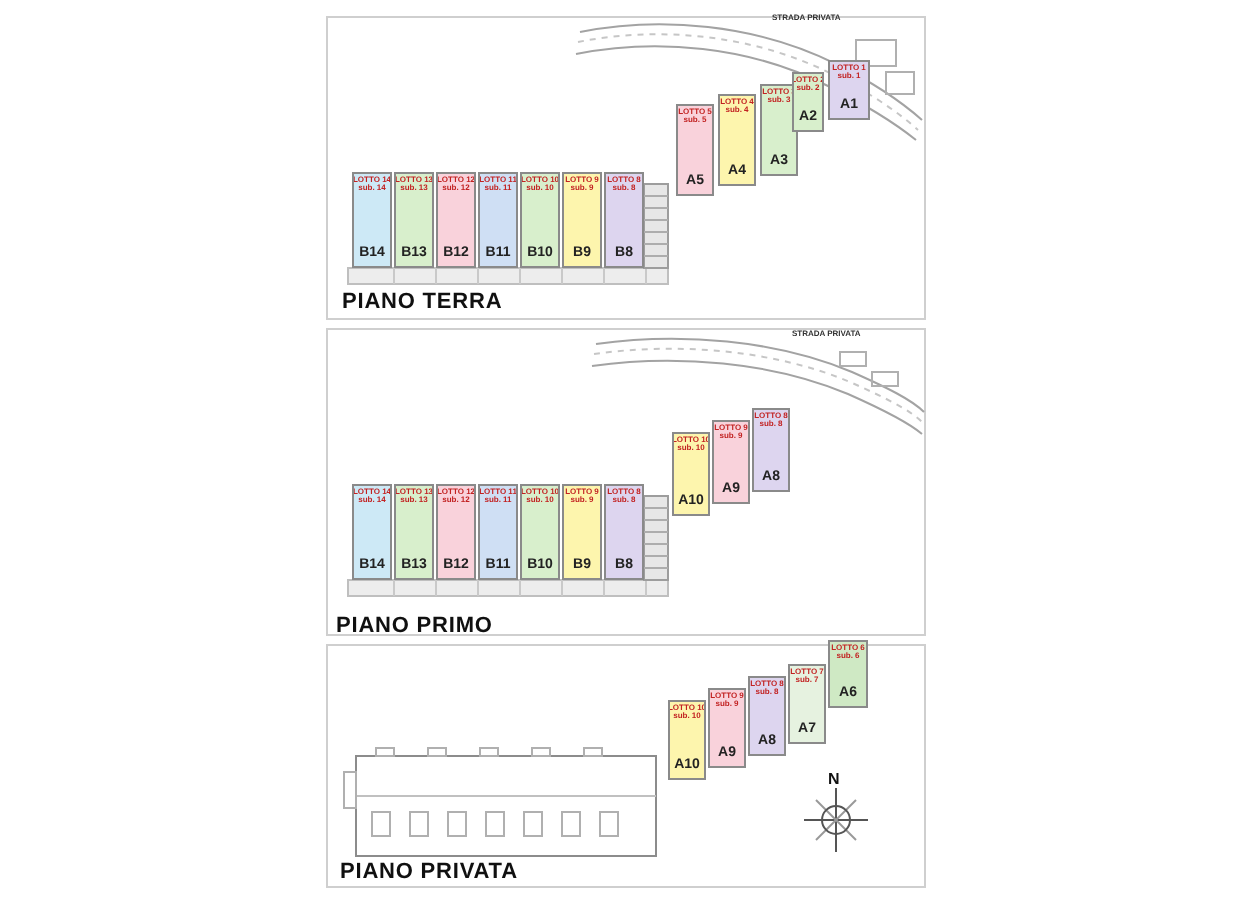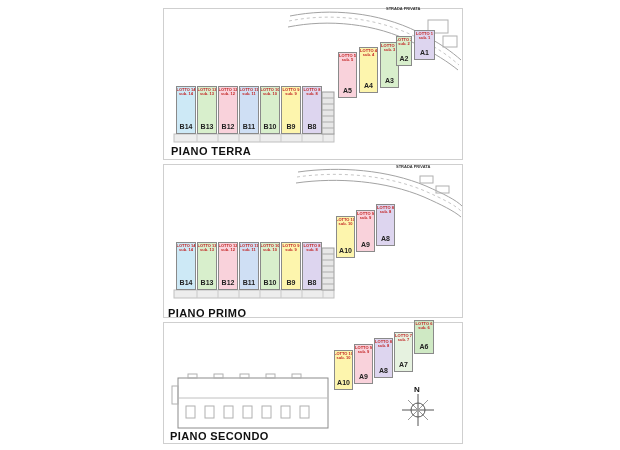--- a/index.html
+++ b/index.html
@@ -239,17 +239,17 @@
     <span class="u-c">A7</span>
   </div>
   <div class="unit" style="left: 414px; top: 320px; width: 20px; height: 34px; background-color: rgb(207, 233, 196);">
     <span class="u-l">LOTTO 6</span>
     <span class="u-s">sub. 6</span>
     <span class="u-c">A6</span>
   </div>
 
   <div class="floor-title" style="left:171px;top:145px">PIANO TERRA</div>
   <div class="floor-title" style="left:168px;top:307px">PIANO PRIMO</div>
-  <div class="floor-title on-band" style="left:168px;top:430px">PIANO SECONDO</div>
+  <div class="floor-title on-band" style="left:168px;top:430px">PIANO PRIVATA</div>
 
 
 
 </div>
 
 </body></html>

